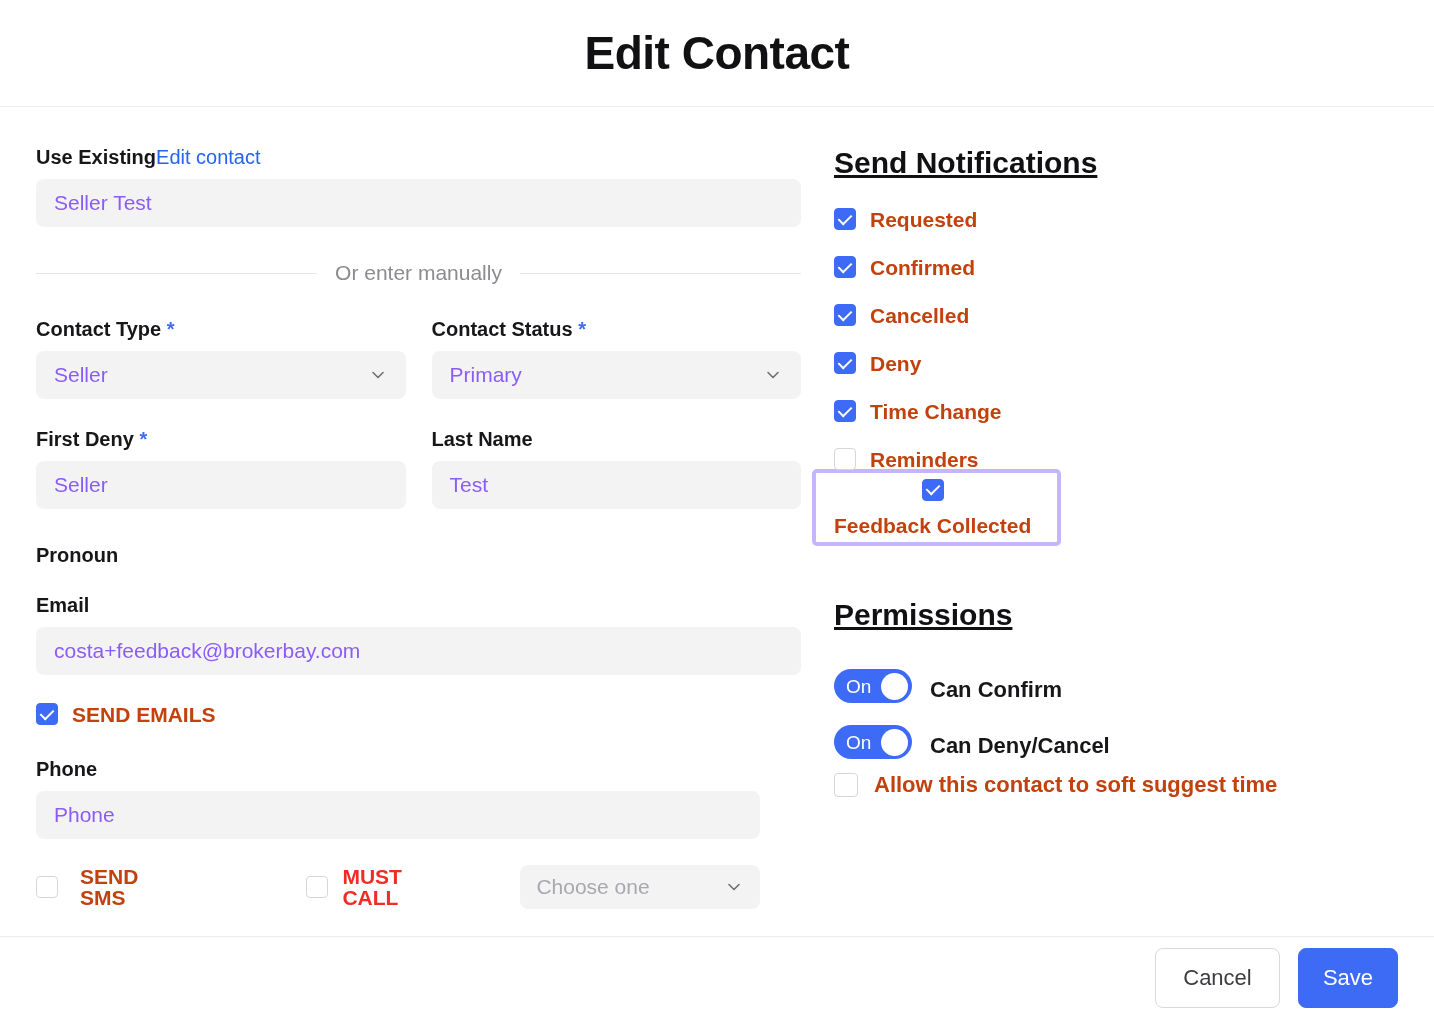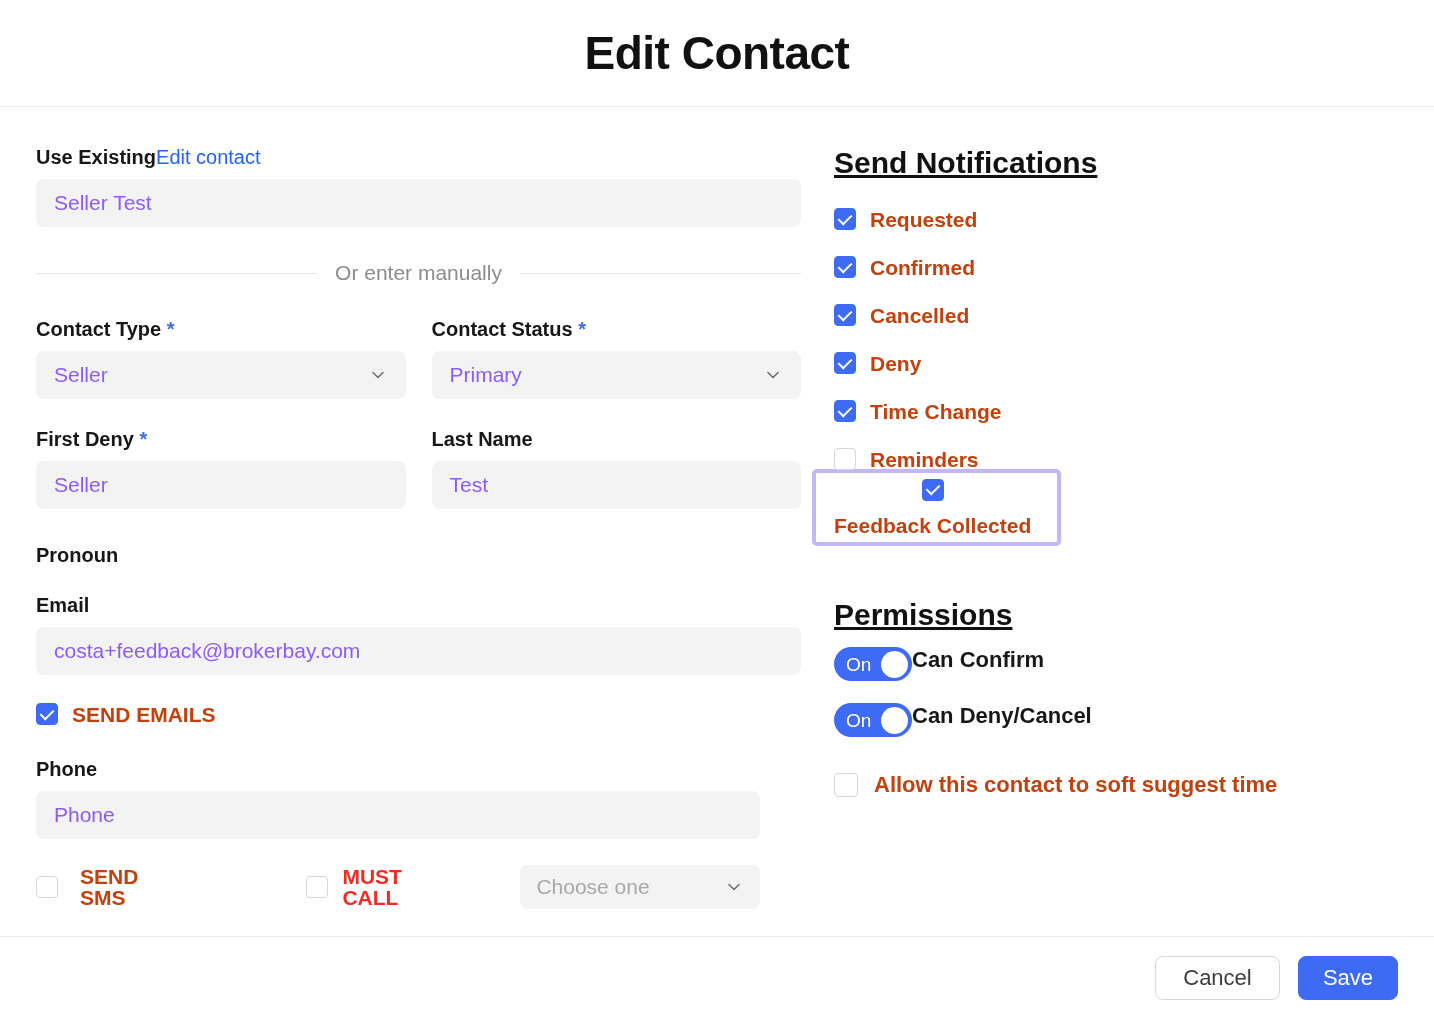--- a/index.html
+++ b/index.html
@@ -206,21 +206,22 @@
     border: 4px solid #c4b5fd;
     padding: 6px 26px 6px 18px;
     margin-left: -22px;
     border-radius: 5px;
     flex-direction: column;
   }
 
   .perm-list { margin-top: 12px; }
   .perm-row {
     display: flex;
-    align-items: flex-start;
+    align-items: flex-end;
+    gap: 18px;
     height: 56px;
   }
   .toggle {
     width: 78px;
     height: 34px;
     flex: 0 0 78px;
     border-radius: 17px;
     background: #3d6bf5;
     display: flex;
     align-items: center;
@@ -288,21 +289,21 @@
     height: 82px;
     border-top: 1px solid #ededef;
     display: flex;
     align-items: center;
     justify-content: flex-end;
     padding-right: 36px;
     gap: 18px;
     box-sizing: border-box;
   }
   .btn {
-    height: 44px;
+    height: 60px;
     border-radius: 8px;
     font-size: 22px;
     display: flex;
     align-items: center;
     justify-content: center;
     cursor: pointer;
     box-sizing: border-box;
     font-family: "Liberation Sans", sans-serif;
   }
   .btn-cancel {

